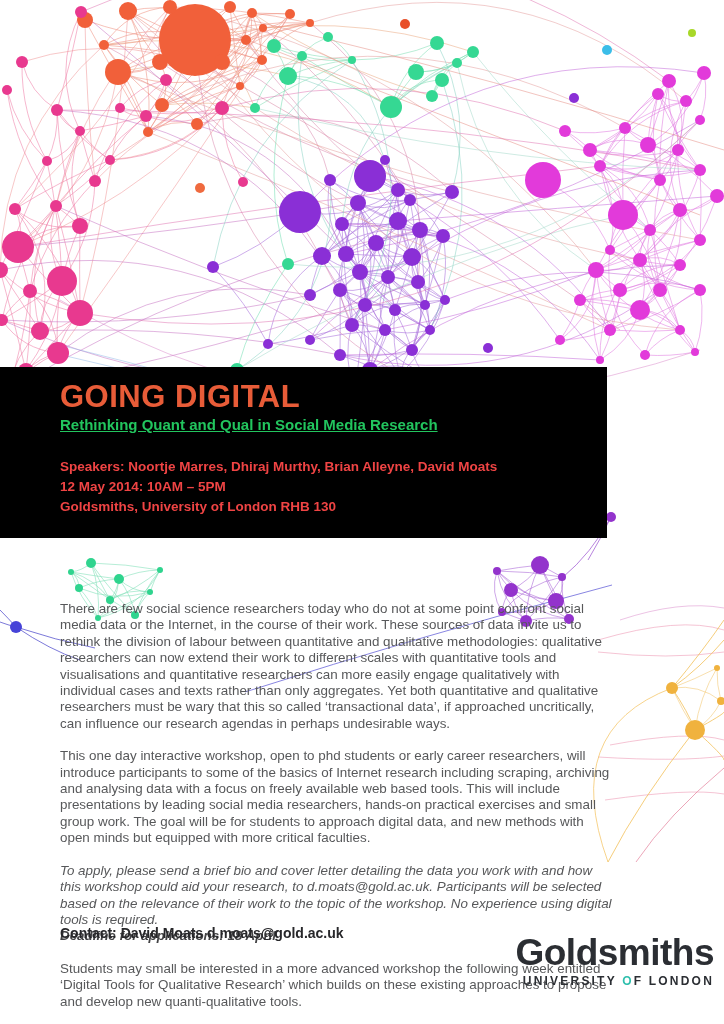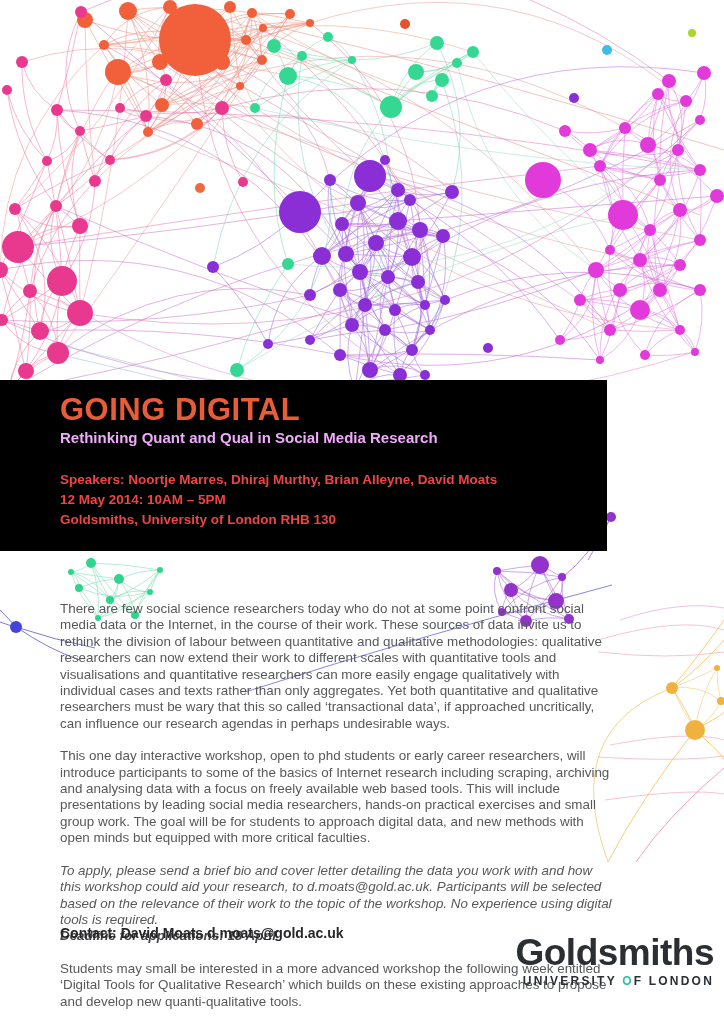--- a/index.html
+++ b/index.html
@@ -1,19 +1,19 @@
 <!DOCTYPE html>
 <html><head>
 <meta charset="utf-8">
 <style>
   html,body{margin:0;padding:0;background:#ffffff;}
   .poster{position:relative;width:724px;height:1024px;background:#ffffff;overflow:hidden;
           font-family:"Liberation Sans",sans-serif;}
   #network{position:absolute;left:0;top:0;width:724px;height:1024px;}
-  .banner{position:absolute;left:0;top:380px;width:607px;height:171px;background:#000000;
+  .banner{position:absolute;left:0;top:367px;width:607px;height:171px;background:#000000;
           box-sizing:border-box;padding:12px 20px 0 60px;z-index:2;}
   .banner-title{font-size:31px;font-weight:bold;letter-spacing:0.5px;line-height:1.15;}
   .banner-subtitle{font-size:15px;font-weight:bold;margin-top:1px;}
   .banner-details{margin-top:24px;color:#ef4444;font-size:13.5px;font-weight:bold;line-height:20px;}
   .content{position:absolute;left:60px;top:601px;width:553px;color:#57585a;
            font-size:13.4px;line-height:16.4px;z-index:2;}
   .content p{margin:0 0 16px 0;}
   .italic{font-style:italic;}
   .deadline{font-style:italic;font-weight:bold;color:#434345;}
   .contact{position:absolute;left:60px;top:925px;font-size:14px;font-weight:bold;color:#27272a;z-index:2;}
@@ -761,21 +761,21 @@
       <circle cx="405" cy="24" r="5" fill="#e8502a"></circle>
       <circle cx="611" cy="517" r="5" fill="#9333cc"></circle>
       <circle cx="574" cy="98" r="5" fill="#8a2fd6"></circle>
       <circle cx="200" cy="188" r="5" fill="#ef6a3f"></circle>
       <circle cx="16" cy="627" r="6" fill="#4643d8"></circle>
       <circle cx="488" cy="348" r="5" fill="#8a2fd6"></circle>
     </svg>
 
   <div class="banner" style="background: rgb(0, 0, 0);">
     <div class="banner-title" style="color: rgb(232, 92, 56);">GOING DIGITAL</div>
-    <div class="banner-subtitle" style="color: #f0abfc;">Rethinking Quant and Qual in Social Media Research</div>
+    <div class="banner-subtitle" style="color: #22c55e; text-decoration: underline;">Rethinking Quant and Qual in Social Media Research</div>
     <div class="banner-details">
       <div>Speakers: Noortje Marres, Dhiraj Murthy, Brian Alleyne, David Moats</div>
       <div>12 May 2014: 10AM – 5PM</div>
       <div>Goldsmiths, University of London RHB 130</div>
     </div>
   </div>
 
   <div class="content">
     <p>There are few social science researchers today who do not at some point confront social media data or the Internet, in the course of their work. These sources of data invite us to rethink the division of labour between quantitative and qualitative methodologies: qualitative researchers can now extend their work to different scales with quantitative tools and visualisations and quantitative researchers can more easily engage qualitatively with individual cases and texts rather than only aggregates. Yet both quantitative and qualitative researchers must be wary that this so called ‘transactional data’, if approached uncritically, can influence our research agendas in perhaps undesirable ways.</p>
     <p>This one day interactive workshop, open to phd students or early career researchers, will introduce participants to some of the basics of Internet research including scraping, archiving and analysing data with a focus on freely available web based tools. This will include presentations by leading social media researchers, hands-on practical exercises and small group work. The goal will be for students to approach digital data, and new methods with open minds but equipped with more critical faculties.</p>

